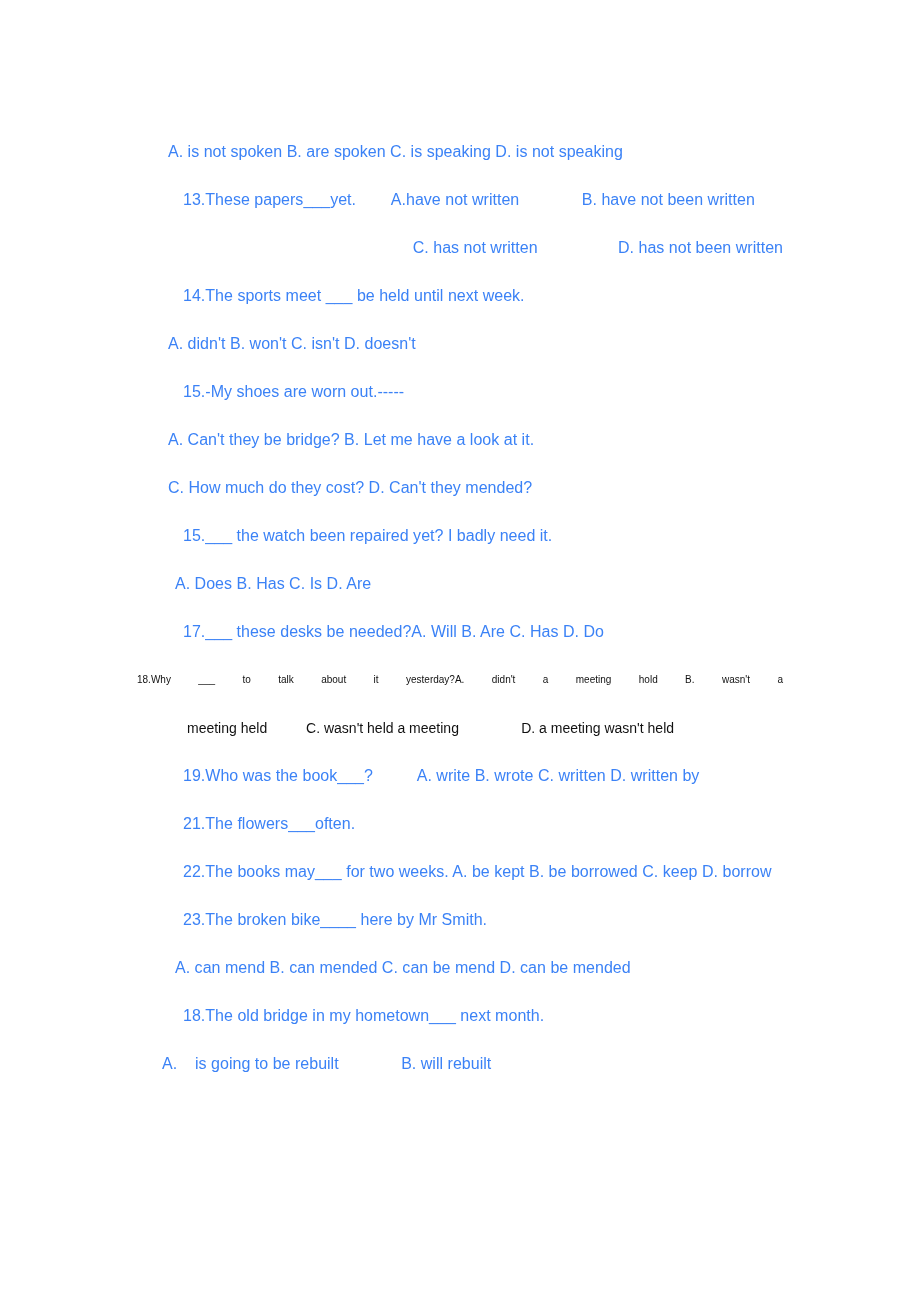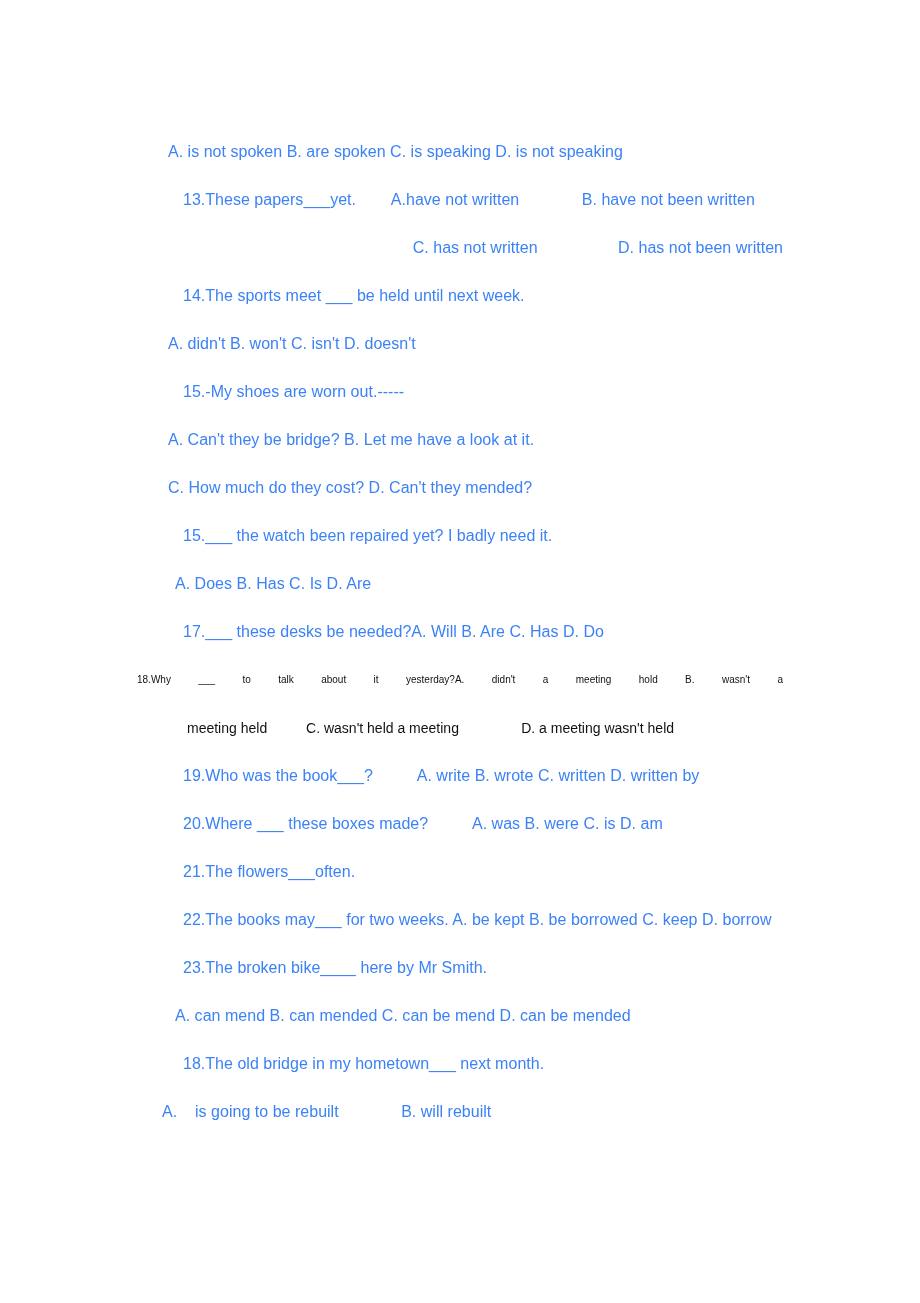--- a/index.html
+++ b/index.html
@@ -90,21 +90,20 @@
     <div class="line ind-38">A. Does B. Has C. Is D. Are</div>
 
     <div class="line ind-0">17.___ these desks be needed?A. Will B. Are C. Has D. Do</div>
 
     <div class="line-justify">18.Why ___ to talk about it yesterday?A. didn't a meeting hold B. wasn't a</div>
 
     <div class="line-sub18">meeting held          C. wasn't held a meeting                D. a meeting wasn't held</div>
 
     <div class="line ind-0">19.Who was the book___?          A. write B. wrote C. written D. written by</div>
 
-    <div class="line ind-0">20.Where ___ these boxes made?          A. was B. were C. is D. am</div>
 
     <div class="line ind-0">21.The flowers___often.</div>
 
 
     <div class="line ind-0">22.The books may___ for two weeks. A. be kept B. be borrowed C. keep D. borrow</div>
 
     <div class="line ind-0">23.The broken bike____ here by Mr Smith.</div>
 
     <div class="line ind-38">A. can mend B. can mended C. can be mend D. can be mended</div>
 

